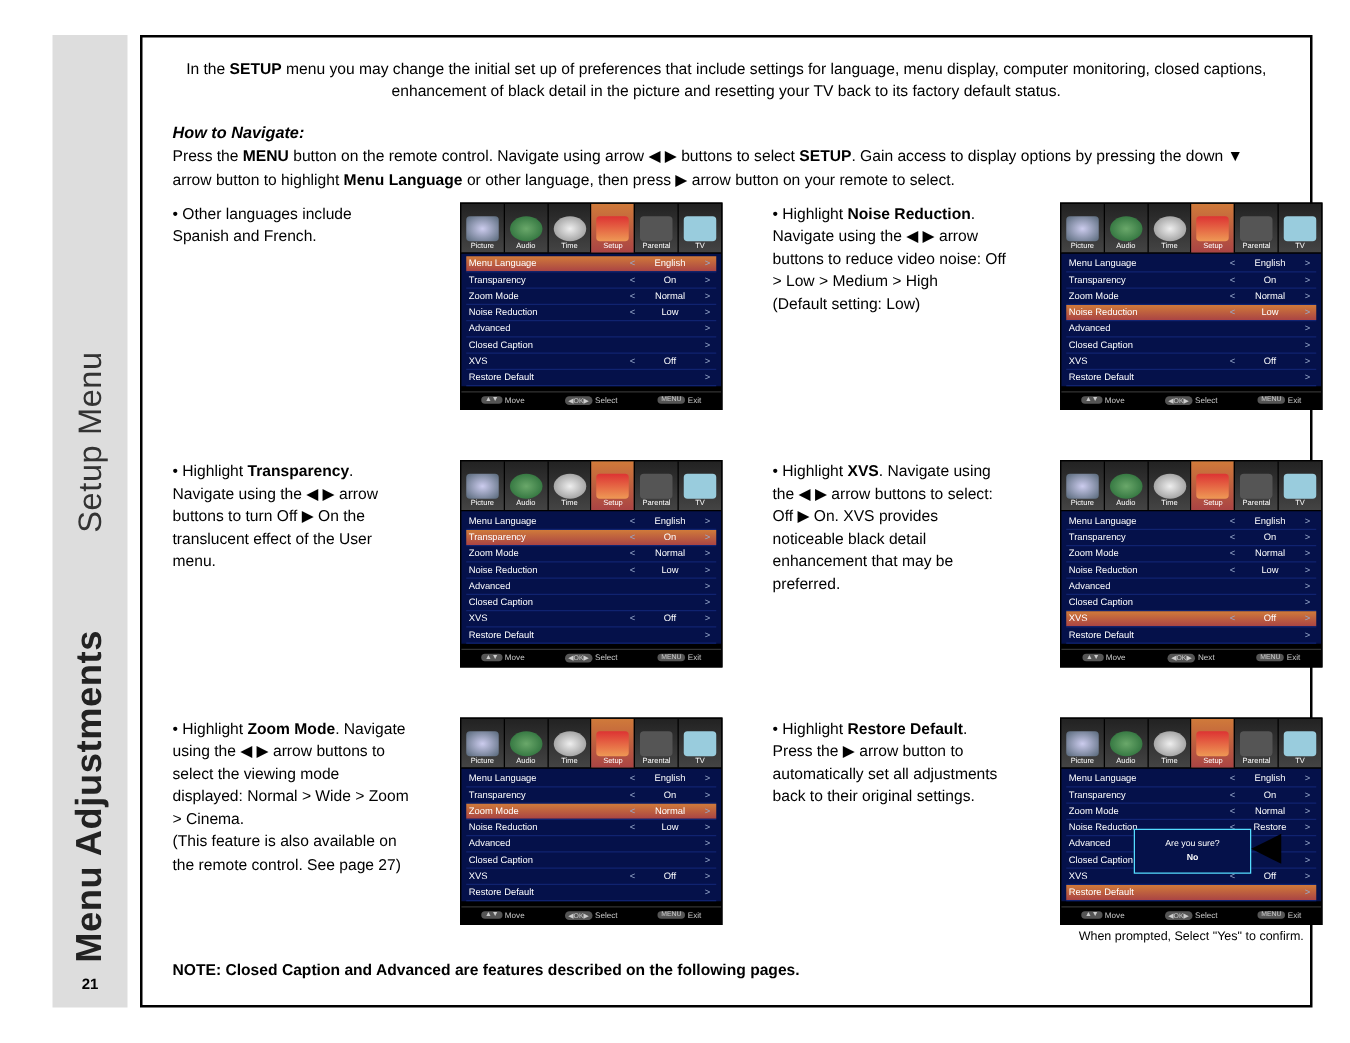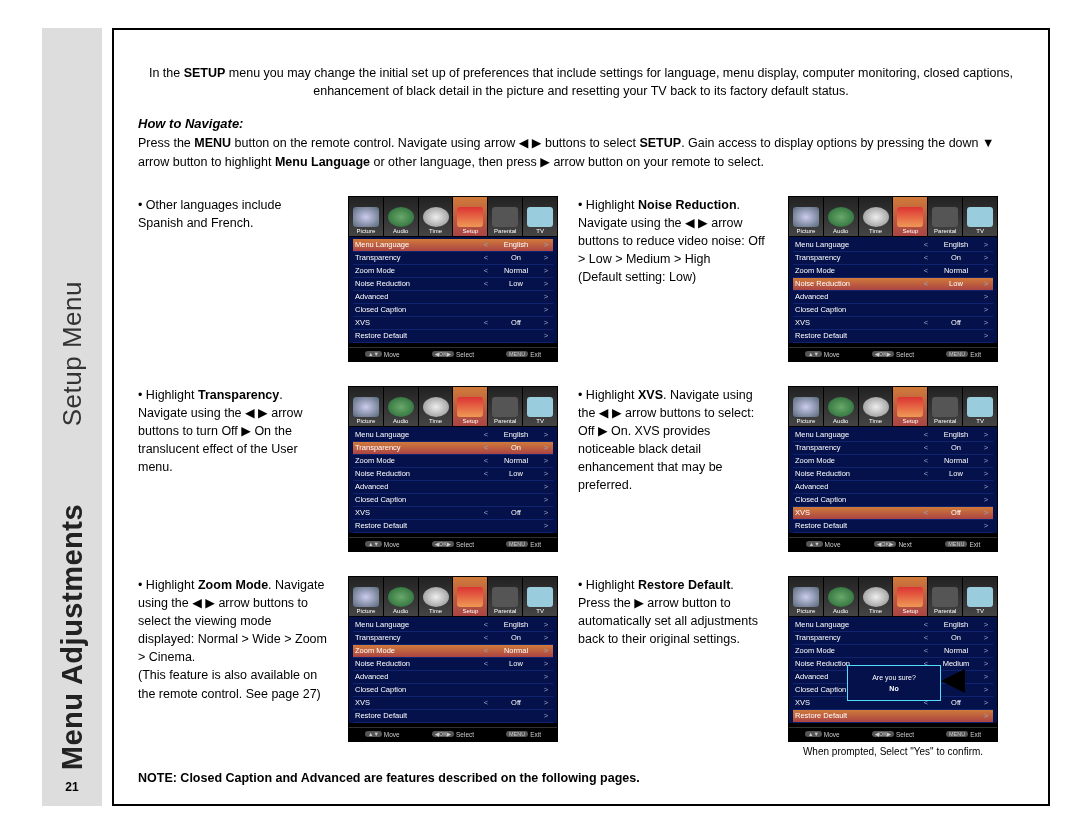--- a/index.html
+++ b/index.html
@@ -37,31 +37,32 @@
   }
   .sidebar-label .heavy { font-weight: 700; }
   .sidebar-label .top { display: inline-block; margin-bottom: 70px; font-size: 29px; color:#222; }
   .page-number {
     font-size: 12px; font-weight: 700; color: #000000; margin-top: 10px;
   }
   .content {
     position: absolute;
     top: 0; left: 70px; right: 0; bottom: 0;
     border: 2px solid #000;
-    padding: 34px 24px 14px 24px;
+    padding: 16px 24px 14px 24px;
   }
   .intro { font-size: 12.5px; text-align: center; line-height: 1.45; margin-bottom: 16px; }
   .howto-title { font-size: 13px; font-weight: 700; font-style: italic; margin-bottom: 3px; }
   .howto-body { font-size: 12.5px; line-height: 1.5; }
   .grid {
-    margin-top: 24px;
+    margin-top: 8px;
     display: grid;
     grid-template-columns: 190px 210px 190px 210px;
     column-gap: 20px;
     row-gap: 24px;
+    gap: 40px;
   }
   .desc { font-size: 12.5px; line-height: 1.45; }
   .desc b { font-weight: 700; }
   .caption { font-size: 10px; text-align: center; margin-top: 4px; }
   .note { font-size: 12.5px; font-weight: 700; text-align: left; margin-top: 14px; }
 
   
   .tv {
     width: 210px; height: 166px;
     background: #000;
@@ -630,21 +631,21 @@
               </div>
               <div class="mrow">
                 <span class="lbl">Zoom Mode</span>
                 <span class="arrL">&lt;</span>
                 <span class="val">Normal</span>
                 <span class="arrR">&gt;</span>
               </div>
               <div class="mrow">
                 <span class="lbl">Noise Reduction</span>
                 <span class="arrL">&lt;</span>
-                <span class="val">Medium</span>
+                <span class="val">Restore</span>
                 <span class="arrR">&gt;</span>
               </div>
               <div class="mrow">
                 <span class="lbl">Advanced</span>
                 <span class="arrL"></span>
                 <span class="val"></span>
                 <span class="arrR">&gt;</span>
               </div>
               <div class="mrow">
                 <span class="lbl">Closed Caption</span>

